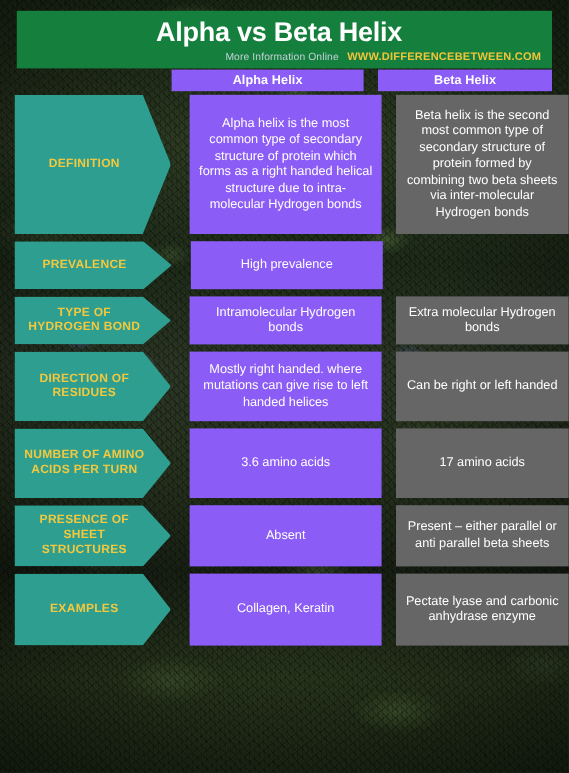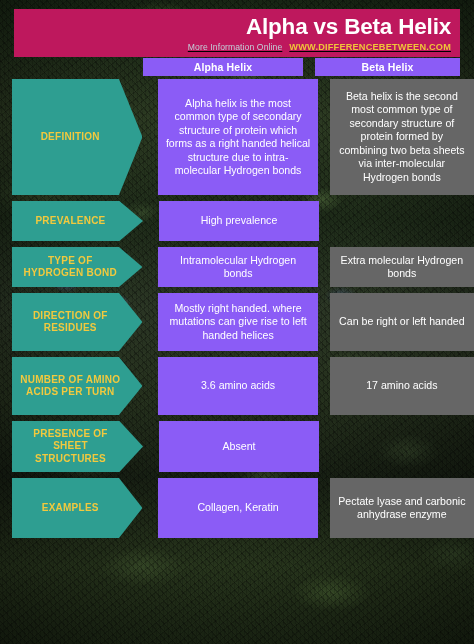--- a/index.html
+++ b/index.html
@@ -68,40 +68,39 @@
     background: radial-gradient(ellipse at 50% 45%, rgba(0,0,0,0) 40%, rgba(0,0,0,.45) 100%);
   }
 
   
   .header {
     position: absolute;
     left: 14px;
     top: 9px;
     width: 446px;
     height: 48px;
-    background: #be185d;
+    background: #15803d;
     box-sizing: border-box;
     padding: 4px 9px 0 0;
-    text-align: right;
+    text-align: center;
   }
   .title {
     color: #ffffff;
     font-size: 22.5px;
     font-weight: bold;
     letter-spacing: -0.2px;
     line-height: 28px;
     white-space: nowrap;
   }
   .subline {
     display: flex;
     justify-content: flex-end;
     align-items: baseline;
     gap: 7px;
     margin-top: 1px;
-    text-decoration: underline;
   }
   .more-info {
     color: #c3cfd9;
     font-size: 8.6px;
     letter-spacing: .1px;
   }
   .site-url {
     color: #f0c43a;
     font-size: 9.2px;
     font-weight: bold;
@@ -246,20 +245,21 @@
       </div>
       <div class="alpha-cell">3.6 amino acids</div>
       <div class="beta-cell">17 amino acids</div>
     </div>
 
     <div class="row" style="height: 51px;">
       <div class="label-cell">
         <span class="label-text">PRESENCE OF SHEET STRUCTURES</span>
       </div>
       <div class="alpha-cell">Absent</div>
+      <div class="beta-cell">Present – either parallel or anti parallel beta sheets</div>
     </div>
 
     <div class="row" style="height: 60px;">
       <div class="label-cell">
         <span class="label-text">EXAMPLES</span>
       </div>
       <div class="alpha-cell">Collagen, Keratin</div>
       <div class="beta-cell">Pectate lyase and carbonic anhydrase enzyme</div>
     </div>
 

